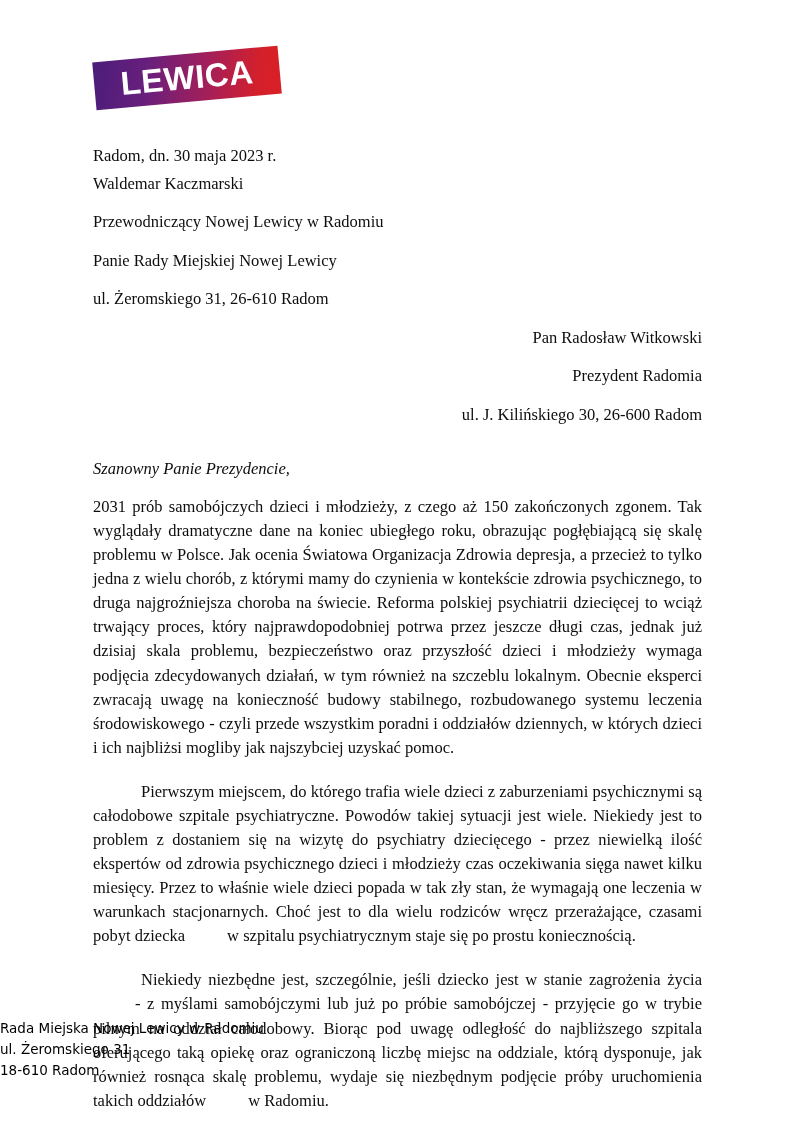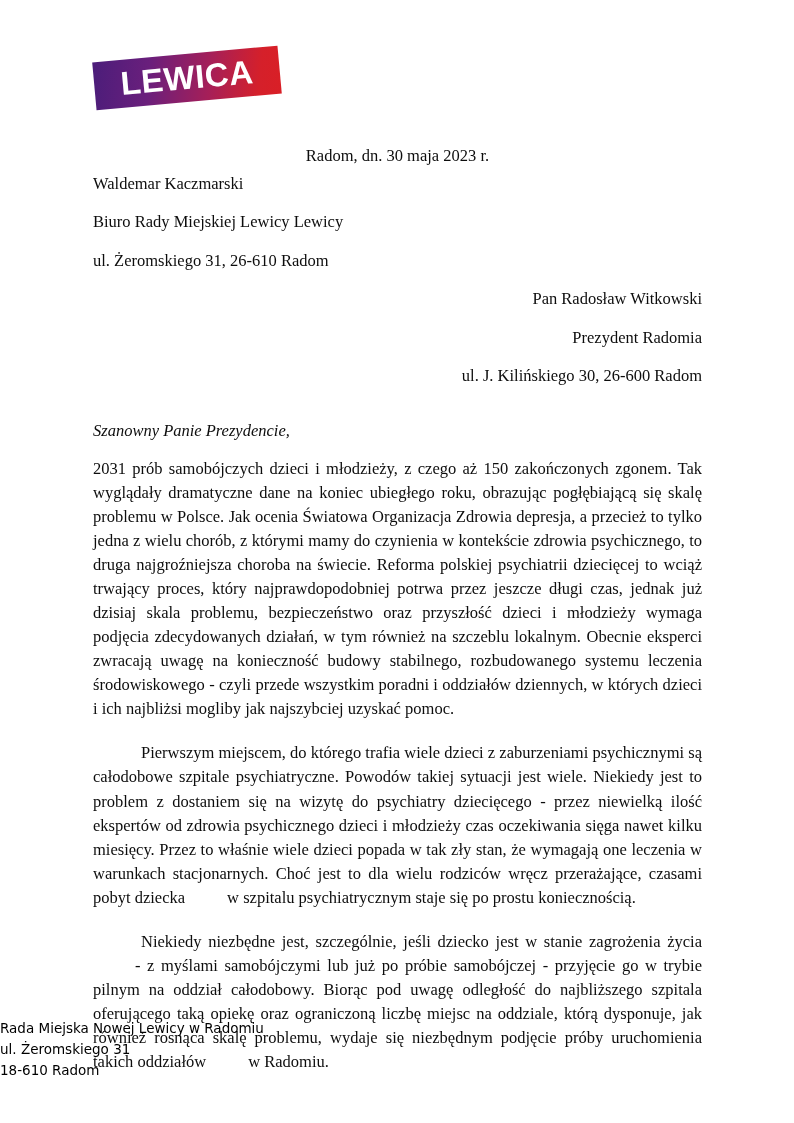--- a/index.html
+++ b/index.html
@@ -59,21 +59,21 @@
     width: 609px;
   }
 
   .line {
     font-size: 16.5px;
     line-height: 1.0;
     white-space: nowrap;
   }
 
   .date-line {
-    text-align: center;
+    text-align: left;
     font-size: 16.5px;
     margin-top: 148px;
   }
 
   .sender-block {
     margin-top: 11px;
   }
   .sender-block .line {
     margin-bottom: 22px;
   }
@@ -133,21 +133,22 @@
       <span class="logo-text">LEWICA</span>
     </div>
   </div>
 
   <div class="doc-body">
 
     <div class="line date-line">Radom, dn. 30 maja 2023 r.</div>
 
     <div class="sender-block">
       <div class="line">Waldemar Kaczmarski</div>
-      <div class="line">Biuro Rady Miejskiej Lewicy Lewicy</div>
+      <div class="line">Przewodniczący Nowej Lewicy w Radomiu</div>
+      <div class="line">Panie Rady Miejskiej Nowej Lewicy</div>
       <div class="line">ul. Żeromskiego 31, 26-610 Radom</div>
     </div>
 
     <div class="recipient-block">
       <div class="line">Pan Radosław Witkowski</div>
       <div class="line">Prezydent Radomia</div>
       <div class="line">ul. J. Kilińskiego 30, 26-600 Radom</div>
     </div>
 
     <div class="salutation">Szanowny Panie Prezydencie,</div>

